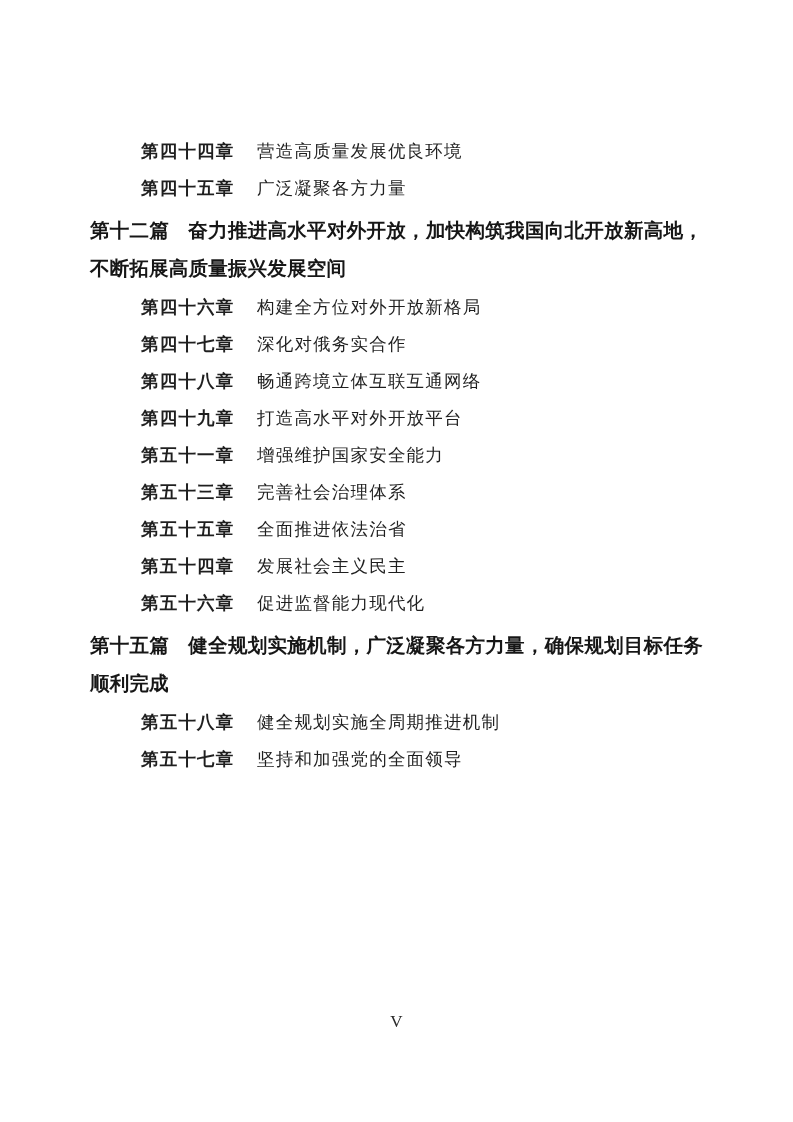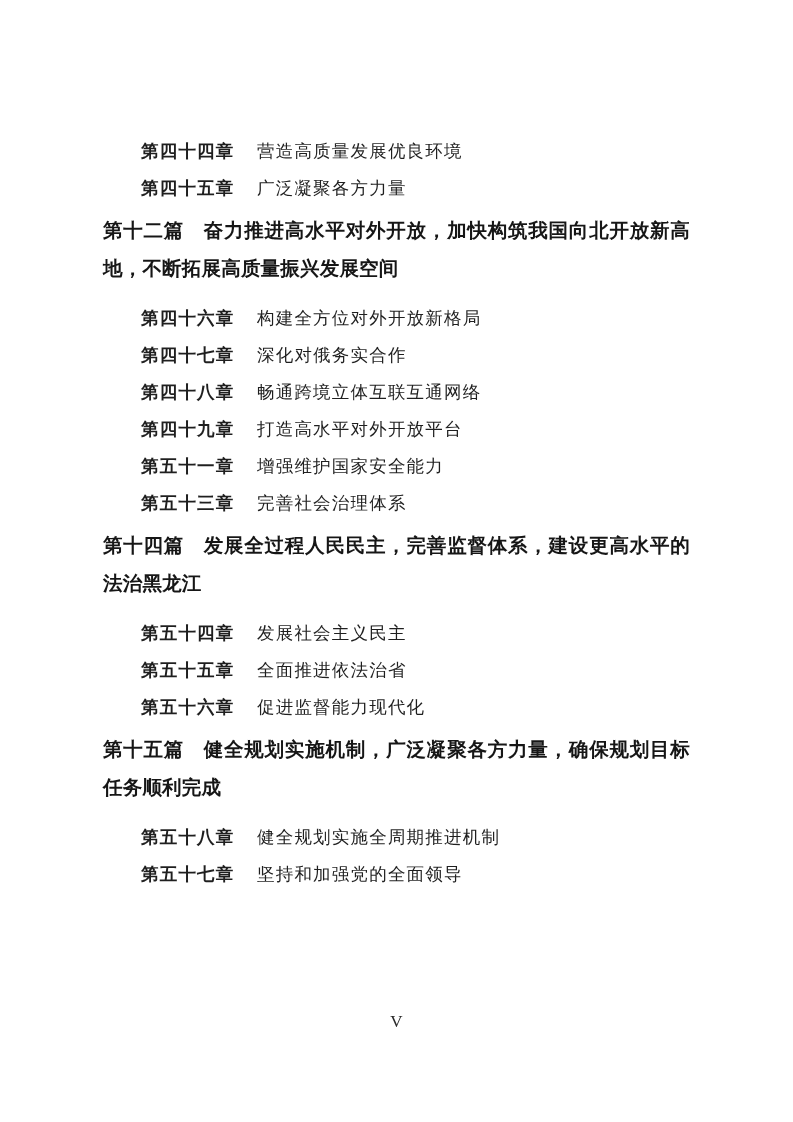--- a/index.html
+++ b/index.html
@@ -28,21 +28,21 @@
   }
 
   
   .part-heading {
     font-family: "Liberation Sans", "DejaVu Sans", sans-serif;
     font-weight: bold;
     font-size: 19.5px;
     line-height: 38px;
     letter-spacing: 0.2px;
     color: #161616;
-    margin: 13px;
+    margin: 0;
     padding: 0;
     text-align: justify;
     text-justify: inter-character;
   }
   .part-heading .part-no {
     white-space: nowrap;
   }
   .part-heading .part-gap {
     display: inline-block;
     width: 19px;
@@ -94,23 +94,22 @@
   <div class="content">
       <p class="chapter"><span class="ch-no">第四十四章</span><span class="ch-title">营造高质量发展优良环境</span></p>
       <p class="chapter"><span class="ch-no">第四十五章</span><span class="ch-title">广泛凝聚各方力量</span></p>
       <p class="part-heading"><span class="part-no">第十二篇</span><span class="part-gap"></span><span class="part-title">奋力推进高水平对外开放，加快构筑我国向北开放新高地，不断拓展高质量振兴发展空间</span></p>
       <p class="chapter"><span class="ch-no">第四十六章</span><span class="ch-title">构建全方位对外开放新格局</span></p>
       <p class="chapter"><span class="ch-no">第四十七章</span><span class="ch-title">深化对俄务实合作</span></p>
       <p class="chapter"><span class="ch-no">第四十八章</span><span class="ch-title">畅通跨境立体互联互通网络</span></p>
       <p class="chapter"><span class="ch-no">第四十九章</span><span class="ch-title">打造高水平对外开放平台</span></p>
       <p class="chapter"><span class="ch-no">第五十一章</span><span class="ch-title">增强维护国家安全能力</span></p>
       <p class="chapter"><span class="ch-no">第五十三章</span><span class="ch-title">完善社会治理体系</span></p>
-      <p class="part-heading"><span class="part-no">第十四篇</span><span class="part-gap"></span><span class="part-title">发展全过程人民民主，完善监督体系，建设更高水平的法治黑龙江</span></p>
+      <p class="chapter"><span class="ch-no">第五十五章</span><span class="ch-title">全面推进依法治省</span></p>
       <p class="chapter"><span class="ch-no">第五十四章</span><span class="ch-title">发展社会主义民主</span></p>
-      <p class="chapter"><span class="ch-no">第五十五章</span><span class="ch-title">全面推进依法治省</span></p>
       <p class="chapter"><span class="ch-no">第五十六章</span><span class="ch-title">促进监督能力现代化</span></p>
       <p class="part-heading"><span class="part-no">第十五篇</span><span class="part-gap"></span><span class="part-title">健全规划实施机制，广泛凝聚各方力量，确保规划目标任务顺利完成</span></p>
       <p class="chapter"><span class="ch-no">第五十八章</span><span class="ch-title">健全规划实施全周期推进机制</span></p>
       <p class="chapter"><span class="ch-no">第五十七章</span><span class="ch-title">坚持和加强党的全面领导</span></p>
     </div>
 
   <div class="page-number">V</div>
 
 </div>
 

